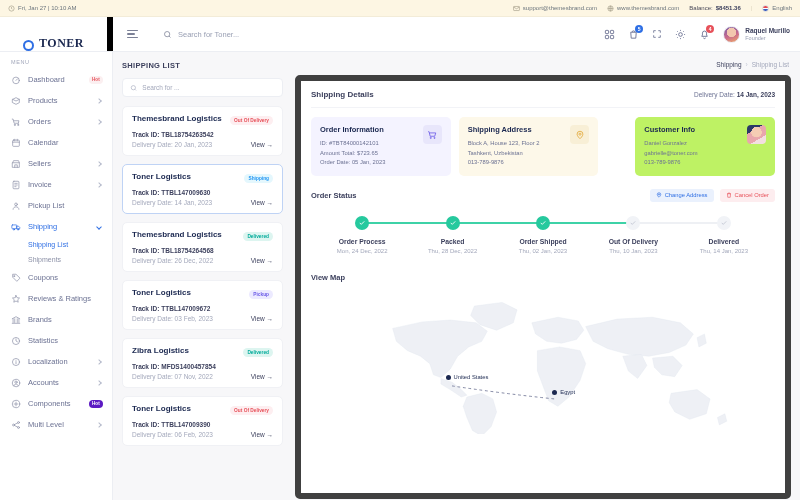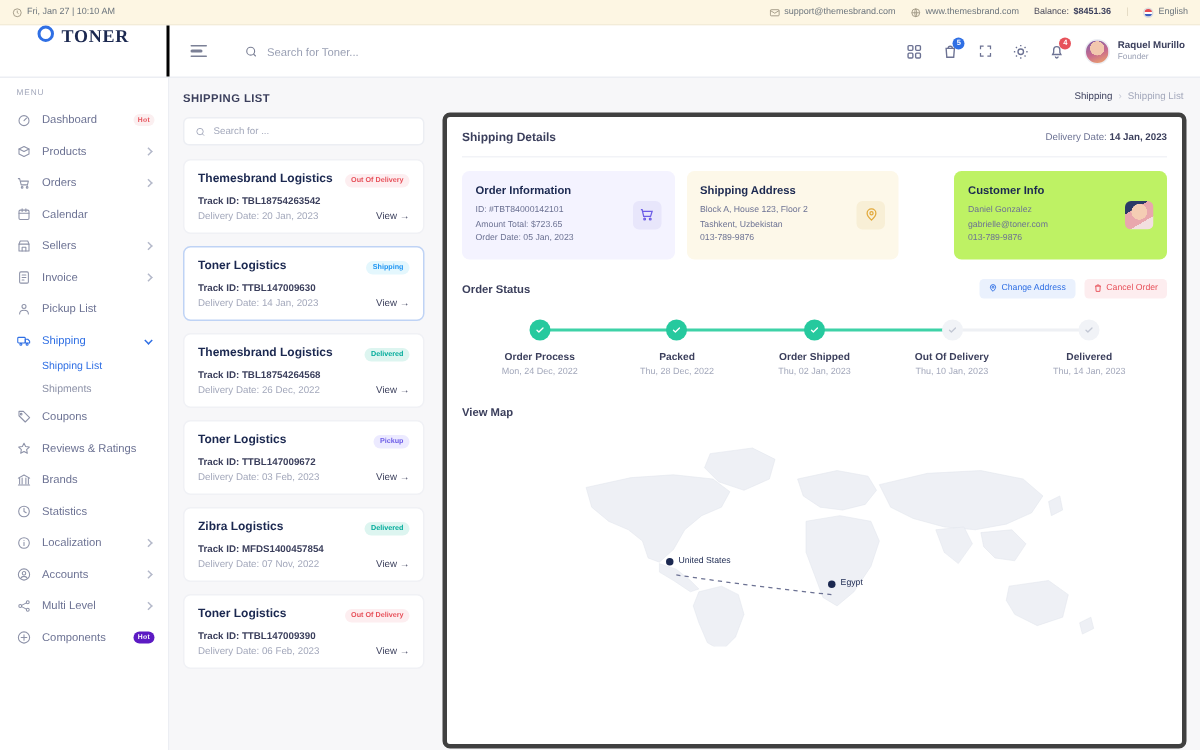--- a/index.html
+++ b/index.html
@@ -30,22 +30,22 @@
   }
   
   .header {
     height: 35px; background: #fff;
     display: flex; align-items: center;
     border-bottom: 1px solid #eceef3;
     position: relative;
   }
   .brand {
     width: 113px; height: 100%;
-    display: flex; align-items: flex-start; justify-content: center;
-    gap: 5px; border-right: 2px solid #000000;
+    display: flex; align-items: flex-end; justify-content: center;
+    gap: 5px; border-right: 6px solid #000000;
   }
   .logo-ring {
     width: 11px; height: 11px; border-radius: 50%;
     border: 2.5px solid #2f6fe4; background: #fff;
   }
   .brand-name {
     font-size: 12px; font-weight: bold; letter-spacing: .5px;
     color: #1b2850; font-family: "Liberation Serif", serif;
   }
   .hdr-left { display: flex; align-items: center; gap: 25px; padding-left: 14px; }
@@ -156,32 +156,32 @@
   .viewlink { font-size: 6.5px; color: #3b3f5c; white-space: nowrap; }
   
   .detail { flex: 1; padding: 0 9px 0 4px; overflow: hidden; }
   .crumbs {
     display: flex; justify-content: flex-end; align-items: center;
     gap: 4px; font-size: 6.5px; padding: 9px 2px 7px 0; color: #3b3f5c;
   }
   .crumbs .sepc { color: #c5c9d6; }
   .crumbs .cur { color: #a3a8bb; }
   .panel {
-    background: #fff; border: 3px solid #404040; border-radius: 5px;
+    background: #fff; border: 6px solid #404040; border-radius: 5px;
     height: calc(100% - 24px); padding: 9px 10px;
   }
   .panel-head {
     display: flex; align-items: center; padding-bottom: 8px;
     border-bottom: 1px solid #f2f3f7; margin-bottom: 9px;
   }
   .panel-title { font-size: 8px; font-weight: bold; color: #3b3f5c; }
   .panel-meta { margin-left: auto; font-size: 6.5px; color: #6c7293; }
   .panel-meta b { color: #3b3f5c; font-weight: bold; }
   .cards3 { display: flex; gap: 8px; }
-  .icard { flex: 1; border-radius: 5px; padding: 8px 9px; display: flex; gap: 4px; align-items: center; }
+  .icard { flex: 1; border-radius: 5px; padding: 8px 9px; display: flex; gap: 4px; }
   .icard.violet { background: #f4f3ff; }
   .icard.cream { background: #fdf8e9; }
   .icard.mint { background: #bef264; margin-left: 29px; }
   .icard-body { flex: 1; }
   .icard-title { font-size: 7.5px; font-weight: bold; color: #1b2850; margin-bottom: 5px; }
   .icard-line { font-size: 5.8px; color: #6c7293; line-height: 1.65; }
   .icard-ico {
     width: 19px; height: 19px; border-radius: 4px;
     display: flex; align-items: center; justify-content: center; flex-shrink: 0;
   }
@@ -453,35 +453,35 @@
           <svg class="nav-ico" viewBox="0 0 24 24" fill="none" stroke="#8d92a8" stroke-width="1.7" stroke-linecap="round" stroke-linejoin="round">
             <circle cx="12" cy="12" r="9"></circle>
             <circle cx="12" cy="10" r="2.8"></circle>
             <path d="M6.5 18.5c1.3-2.4 3.2-3.5 5.5-3.5s4.2 1.1 5.5 3.5"></path>
           </svg>
           <span class="nav-txt">Accounts</span>
           <span class="chev"></span>
         </div>
         <div class="nav-item">
           <svg class="nav-ico" viewBox="0 0 24 24" fill="none" stroke="#8d92a8" stroke-width="1.7" stroke-linecap="round" stroke-linejoin="round">
+            <circle cx="12" cy="12" r="9"></circle>
+            <path d="M12 7.5v9M7.5 12h9"></path>
+          </svg>
+          <span class="nav-txt">Components</span>
+          <span class="nbadge purple">Hot</span>
+        </div>
+        <div class="nav-item">
+          <svg class="nav-ico" viewBox="0 0 24 24" fill="none" stroke="#8d92a8" stroke-width="1.7" stroke-linecap="round" stroke-linejoin="round">
             <circle cx="18" cy="6" r="2.3"></circle>
             <circle cx="18" cy="18" r="2.3"></circle>
             <circle cx="6" cy="12" r="2.3"></circle>
             <path d="M8.2 11l7.6-4M8.2 13l7.6 4"></path>
           </svg>
           <span class="nav-txt">Multi Level</span>
           <span class="chev"></span>
-        </div>
-        <div class="nav-item">
-          <svg class="nav-ico" viewBox="0 0 24 24" fill="none" stroke="#8d92a8" stroke-width="1.7" stroke-linecap="round" stroke-linejoin="round">
-            <circle cx="12" cy="12" r="9"></circle>
-            <path d="M12 7.5v9M7.5 12h9"></path>
-          </svg>
-          <span class="nav-txt">Components</span>
-          <span class="nbadge purple">Hot</span>
         </div>
       </div>
   </div>
 
   <div class="listcol">
     <div class="list-title">SHIPPING LIST</div>
     <div class="search-box">
       <svg style="width:8px;height:8px" viewBox="0 0 24 24" fill="none" stroke="#a3a8bb" stroke-width="2">
           <circle cx="11" cy="11" r="7"></circle>
           <path d="M20 20l-4-4"></path>

